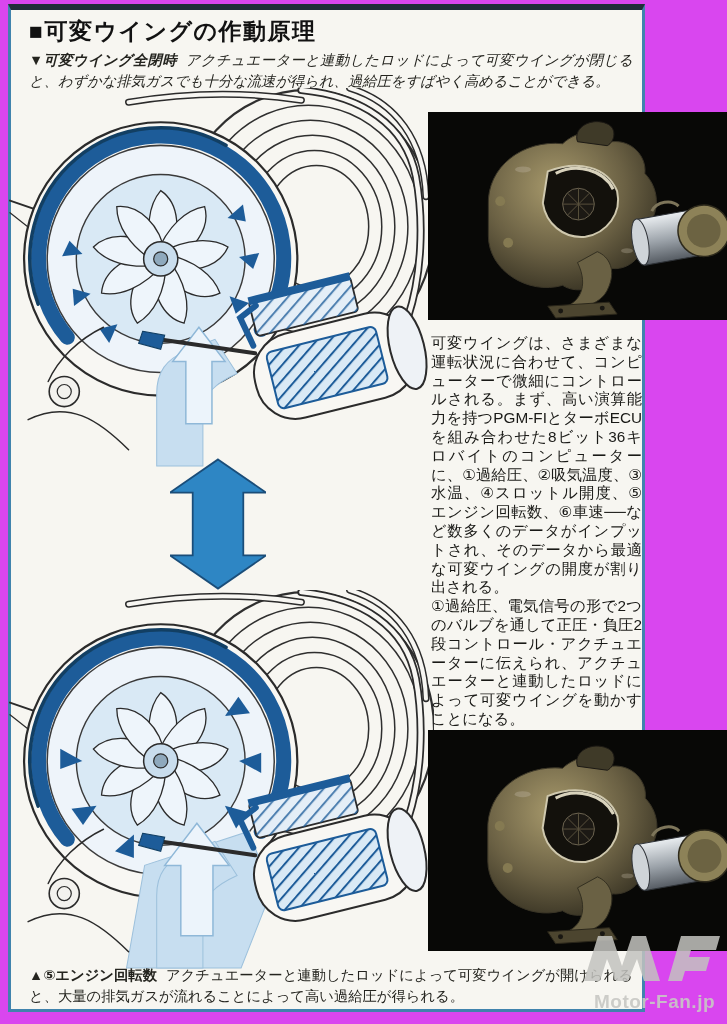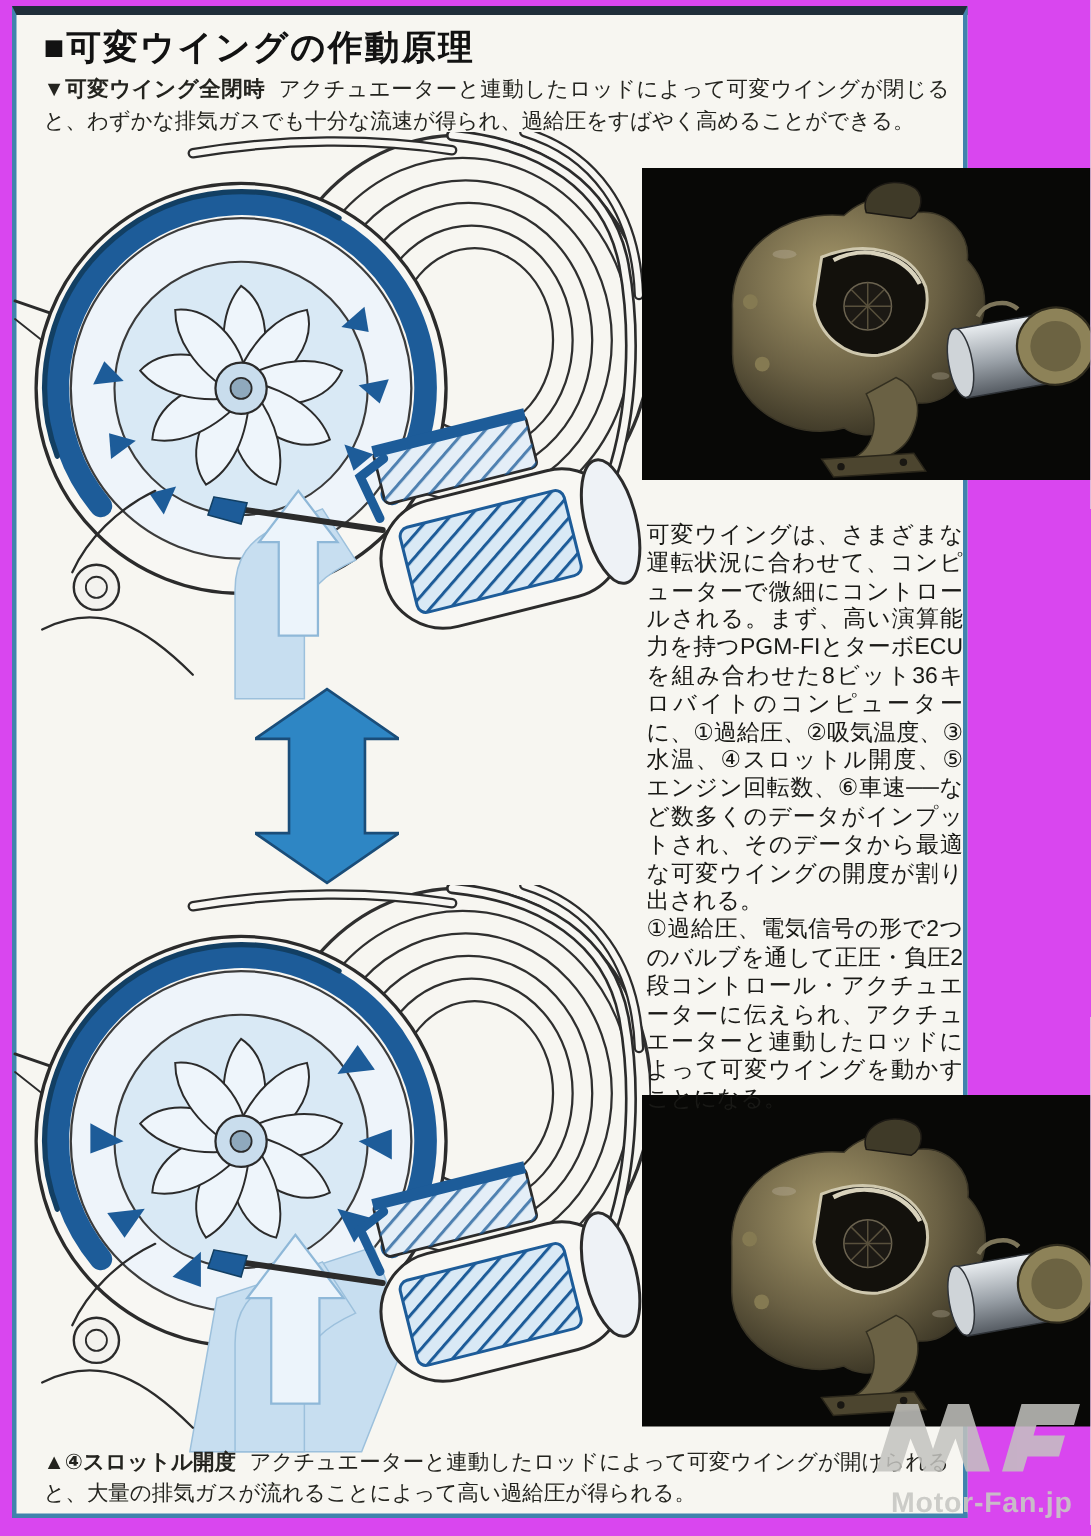--- a/index.html
+++ b/index.html
@@ -4,31 +4,31 @@
 <style>
   html,body{margin:0;padding:0;background:#d8d7d2;}
   .page{position:relative;width:727px;height:1024px;background:#d946ef;overflow:hidden;
         font-family:"Liberation Sans","DejaVu Sans",sans-serif;color:#1c1c1c;}
   .frame{position:absolute;left:8px;top:4px;width:637px;height:1008px;box-sizing:border-box;
          background:#f7f6f1;border:3px solid #4083ad;border-top:6px solid #202e3a;}
   .title{position:absolute;left:29px;top:16px;font-size:23px;font-weight:bold;color:#121212;
          letter-spacing:1.5px;white-space:nowrap;}
   .caption{position:absolute;left:29px;width:604px;font-size:14.3px;line-height:1.5;color:#24241f;
            word-break:break-all;text-align:justify;}
-  .cap-top{top:50px;}
+  .cap-top{top:50px;font-style:italic;}
   .cap-bottom{top:965px;z-index:6;}
   .cap-label{font-weight:bold;margin-right:9px;}
   .illus{position:absolute;left:8px;width:426px;height:382px;z-index:2;}
   .illus-closed{top:88px;}
   .illus-open{top:590px;}
   .state-arrow{position:absolute;left:170px;top:455px;width:96px;height:138px;z-index:3;}
   .photo{position:absolute;left:428px;width:299px;background:#080806;z-index:4;}
   .photo-top{top:112px;height:208px;}
   .photo-bottom{top:730px;height:221px;}
-  .article{position:absolute;left:431px;top:348px;width:211px;height:394px;overflow:hidden;
+  .article{position:absolute;left:431px;top:334px;width:211px;height:394px;overflow:hidden;
            font-size:15.3px;line-height:18.8px;text-align:justify;word-break:break-all;
            color:#191916;z-index:5;}
   .article p{margin:0;}
   .watermark{position:absolute;left:580px;top:926px;width:147px;height:95px;z-index:9;pointer-events:none;text-decoration:underline;}
   svg{display:block;}
 </style>
 </head>
 <body>
 
 <div class="page">
@@ -285,21 +285,21 @@
           <circle cx="278" cy="126" r="17" fill="#6c6342"></circle>
         </g>
         <path d="M225,100 C230,90 245,88 252,95" fill="none" stroke="#7d755a" stroke-width="3"></path>
         <ellipse cx="95" cy="58" rx="8" ry="3" fill="#b8b09a" opacity=".4"></ellipse>
         <ellipse cx="200" cy="140" rx="6" ry="2.5" fill="#b8b09a" opacity=".35"></ellipse>
       </g>
     </svg>
   </div>
 
   <div class="caption cap-bottom">
-    <span class="cap-label">▲④スロットル開度</span><span>アクチュエーターと連動したロッドによって可変ウイングが開けられると、大量の排気ガスが流れることによって高い過給圧が得られる。</span>
+    <span class="cap-label">▲⑤エンジン回転数</span><span>アクチュエーターと連動したロッドによって可変ウイングが開けられると、大量の排気ガスが流れることによって高い過給圧が得られる。</span>
   </div>
 
   <div class="watermark">
     <svg viewBox="0 0 147 95" width="147" height="95">
       <g fill="#c3c3bf" opacity="0.85">
         <path d="M4,55 L18,10 L32,10 L42,40 L52,10 L66,10 L80,55 L64,55 L57,33 L48,55 L36,55 L27,33 L20,55 Z"></path>
         <path d="M88,55 L101,10 L140,10 L136,24 L111,24 L109,31 L130,31 L126,45 L105,45 L102,55 Z"></path>
       </g>
       <text x="14" y="82" font-size="19" font-weight="bold" letter-spacing="0.5" fill="#c8c8c4" opacity="0.9" font-family="Liberation Sans, DejaVu Sans, sans-serif">Motor-Fan.jp</text>
     </svg>

